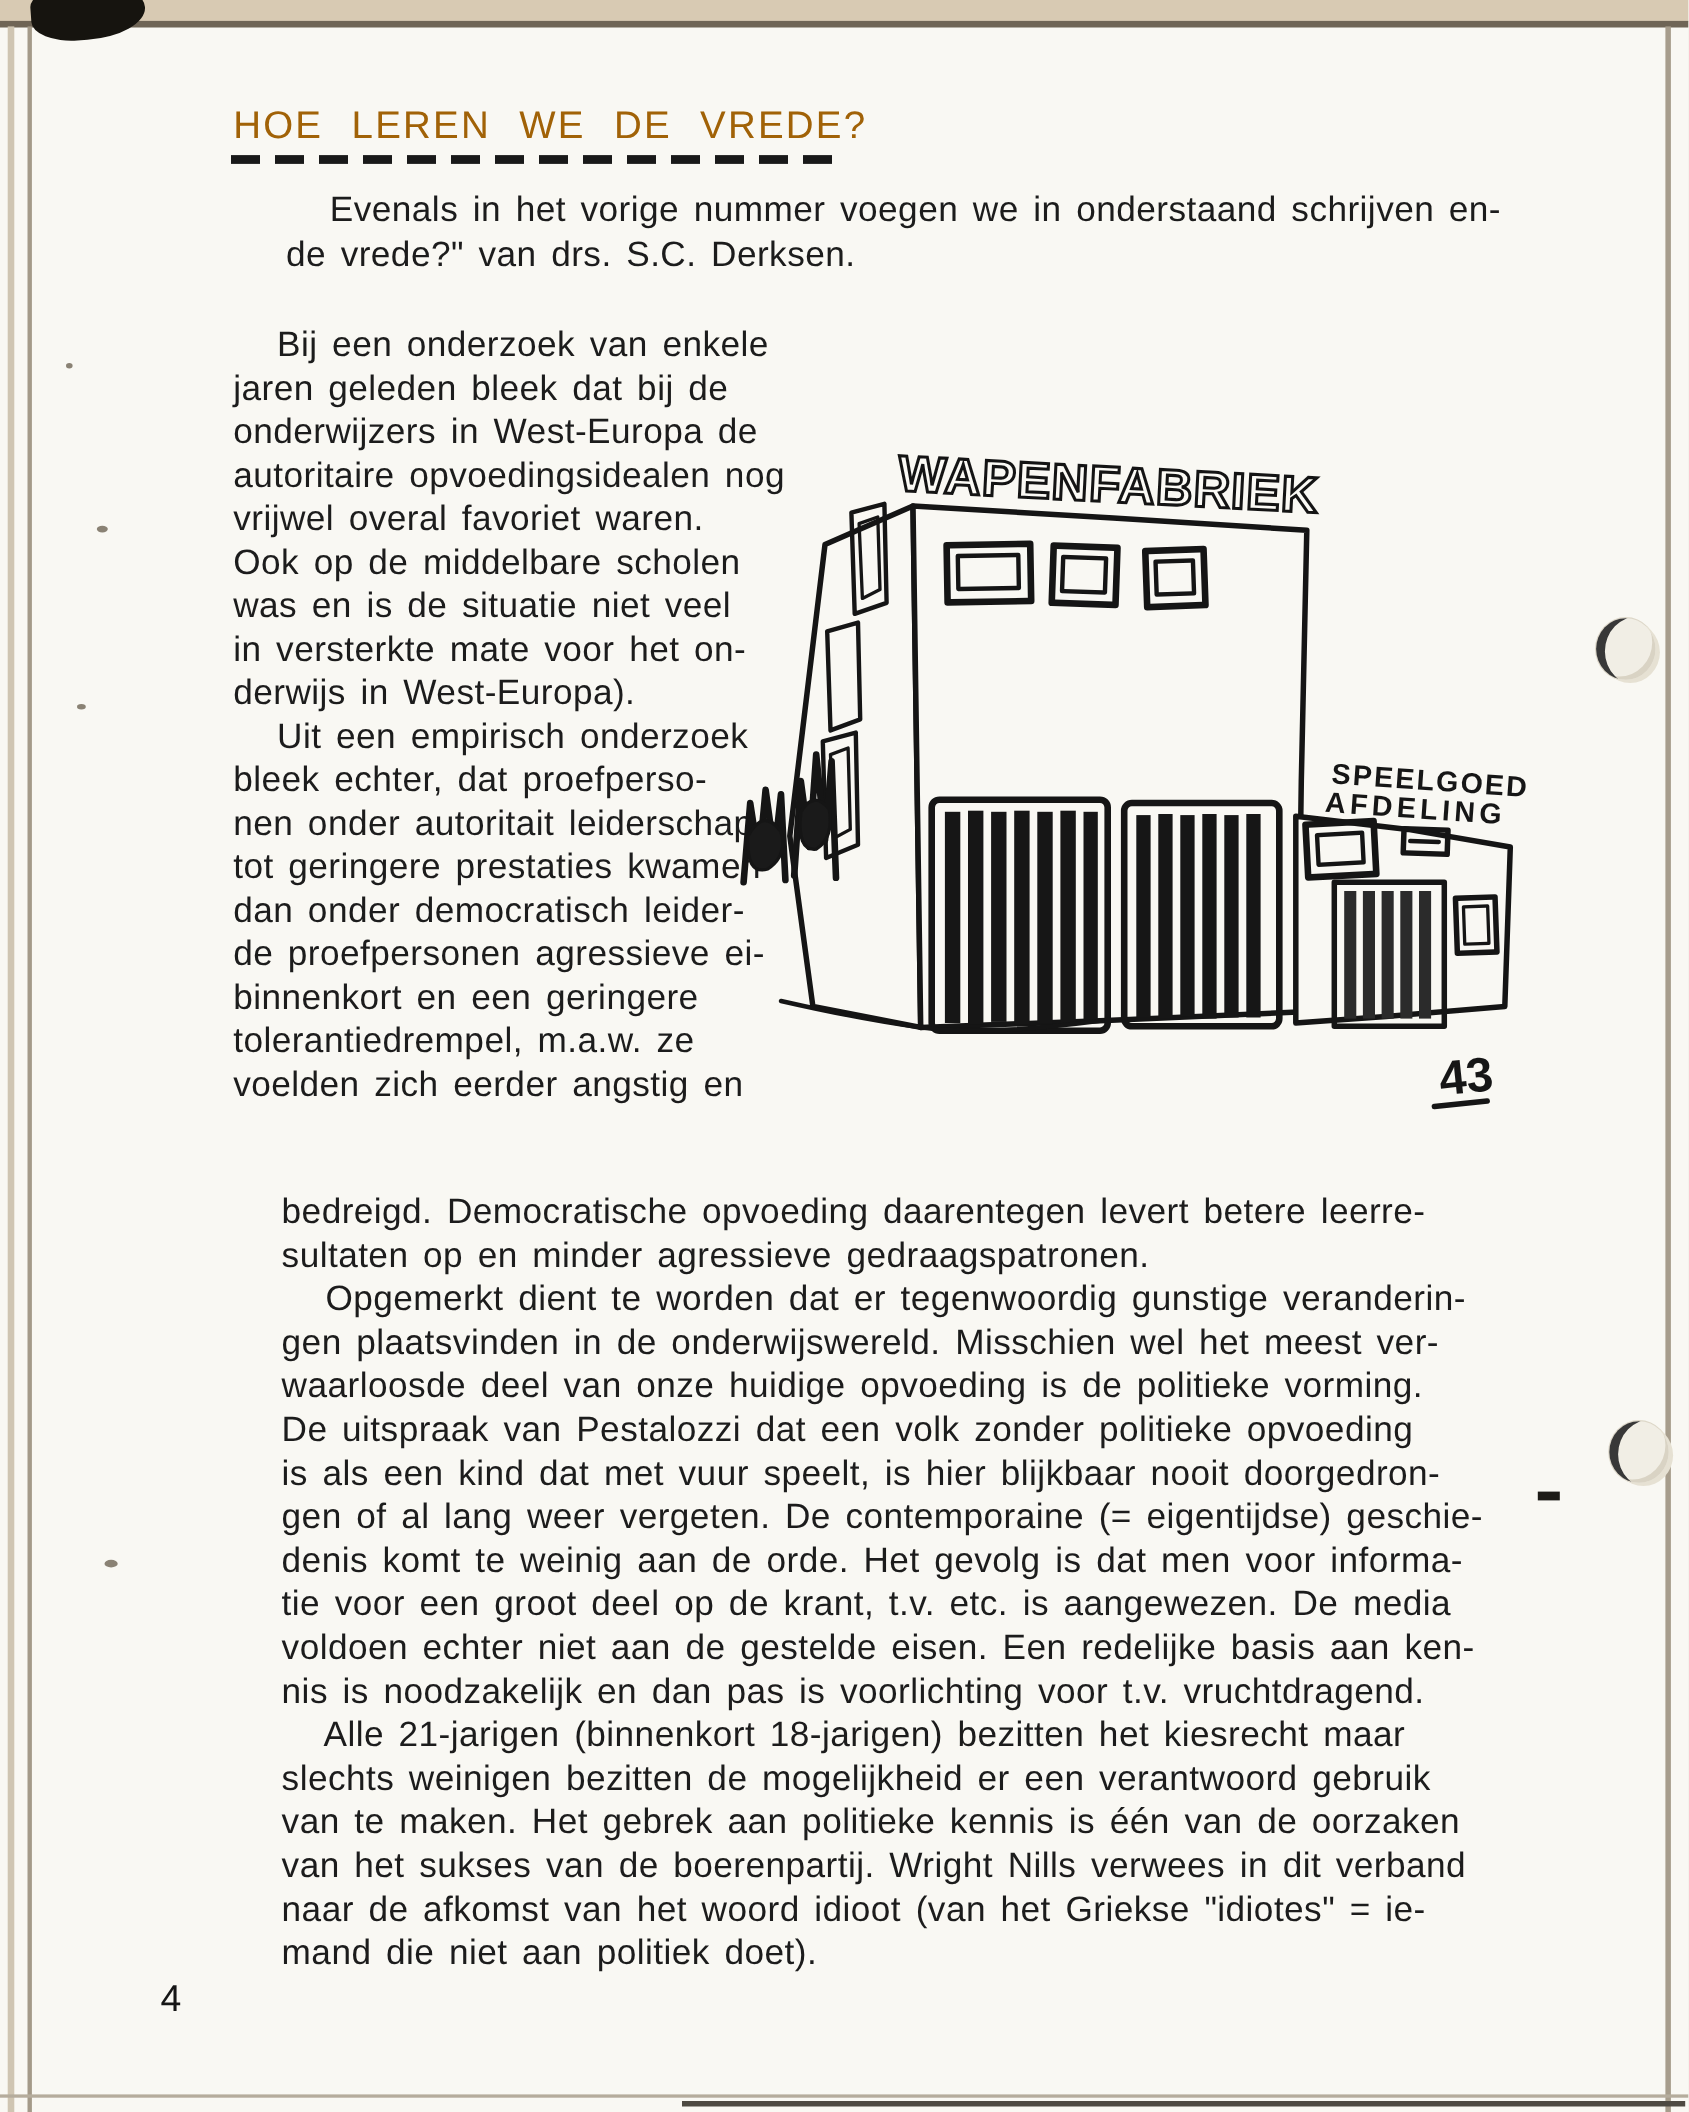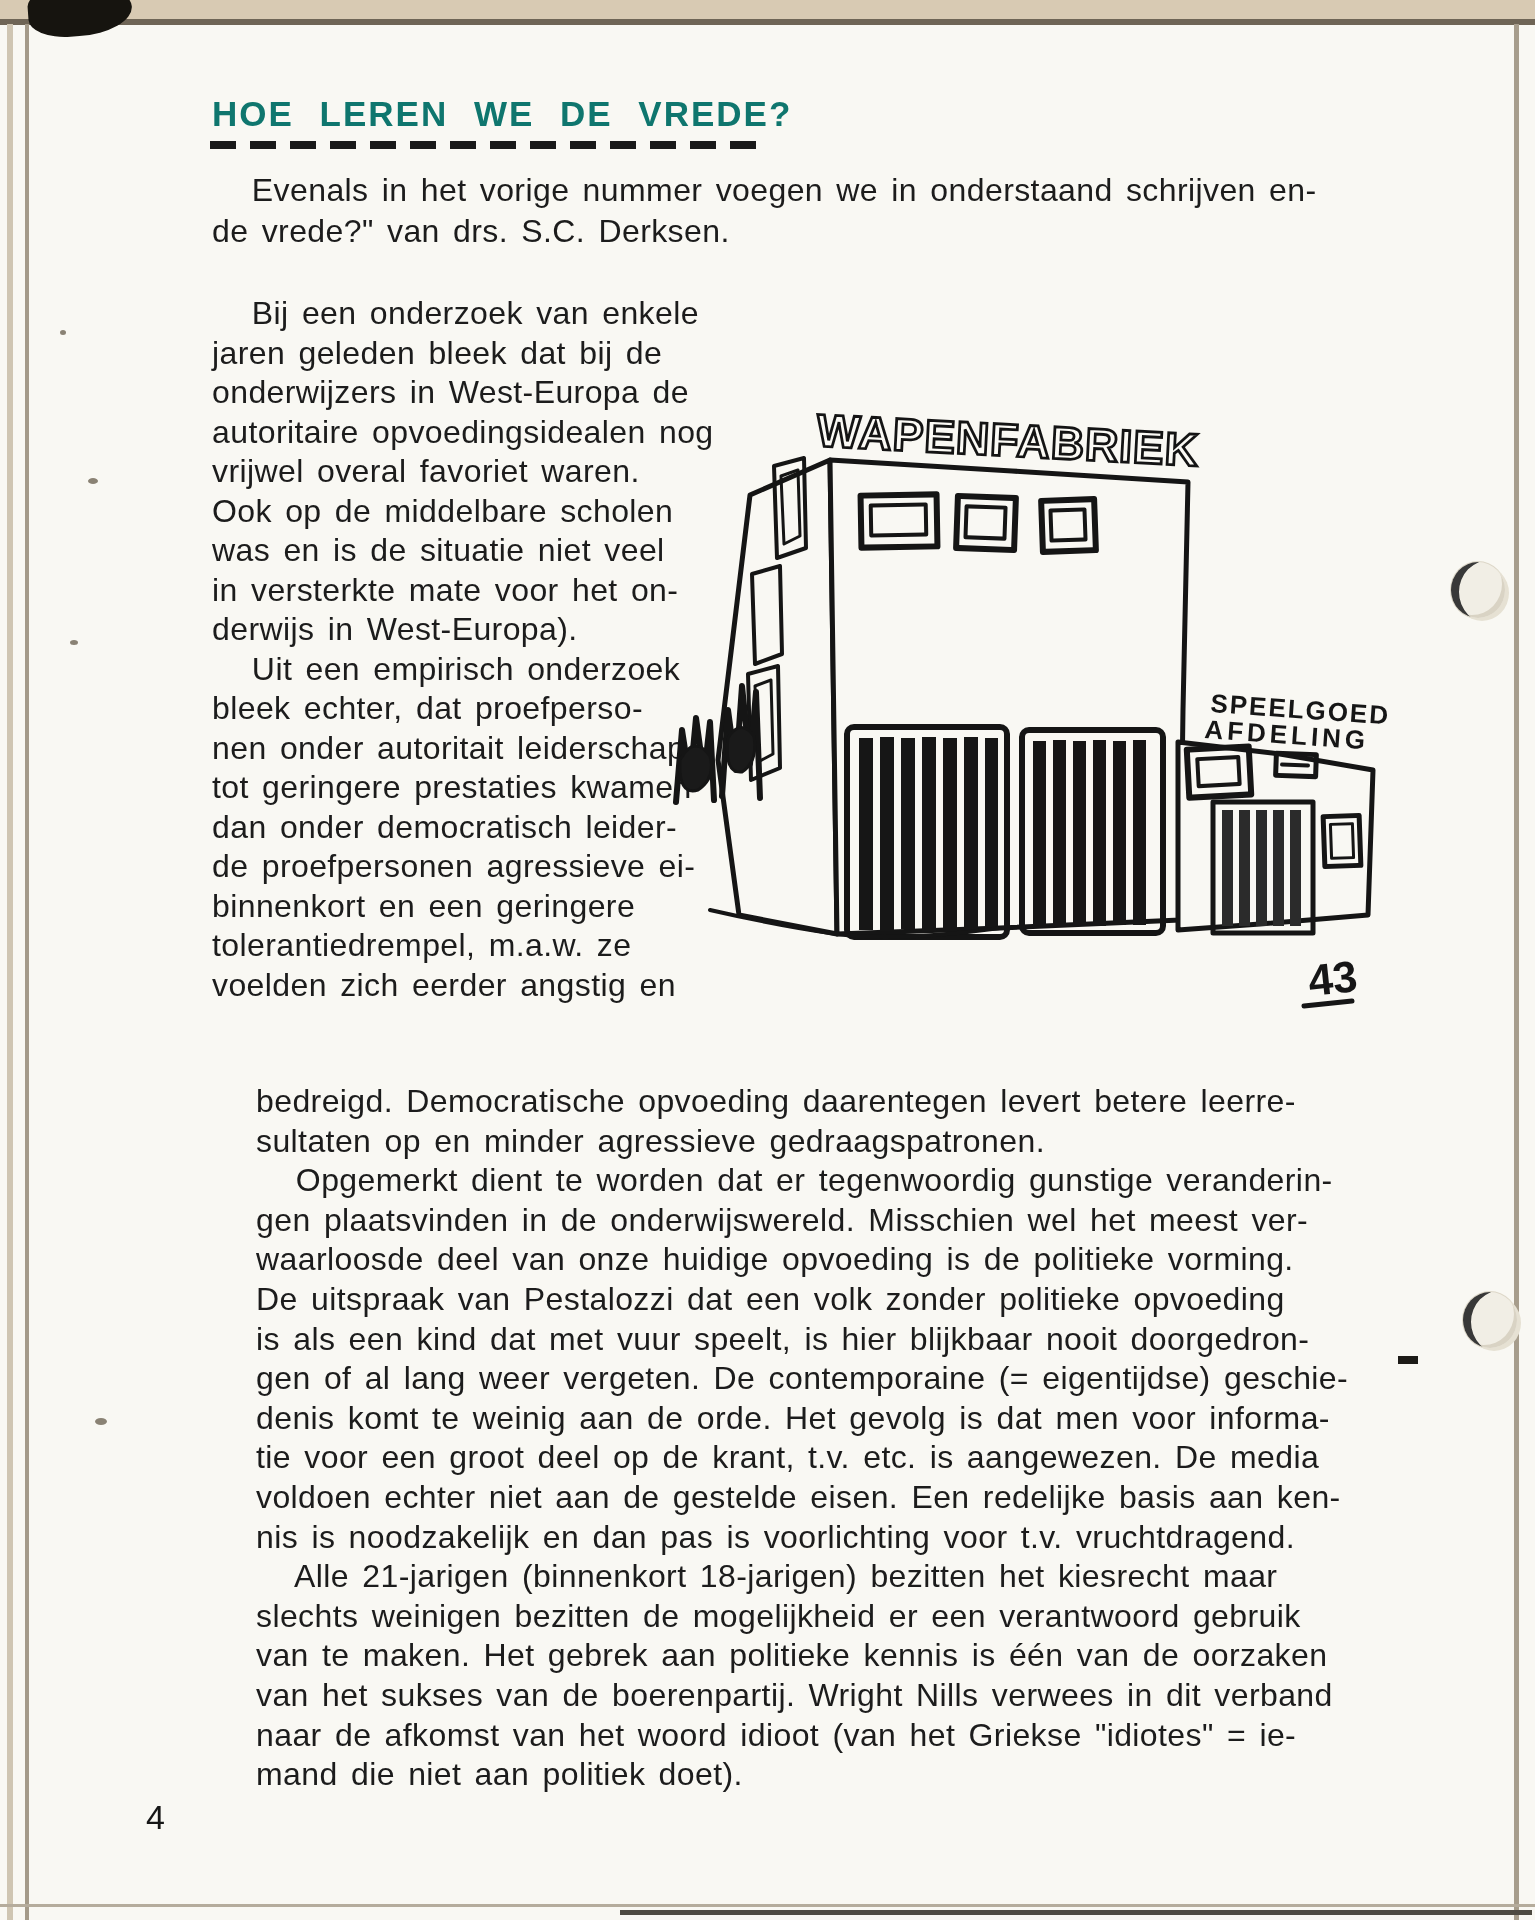--- a/index.html
+++ b/index.html
@@ -14,27 +14,27 @@
   .edge-right{position:absolute;left:1514px;top:24px;width:5px;height:1896px;background:#a79d8c;}
   .bottom-line-a{position:absolute;left:0;top:1904px;width:1535px;height:3px;background:#b5ac9c;}
   .bottom-line-b{position:absolute;left:620px;top:1910px;width:912px;height:5px;background:#4e4a42;}
   .speck{position:absolute;background:#8a8274;border-radius:50%;}
   .dash-mark{position:absolute;left:1398px;top:1356px;width:20px;height:8px;background:#1d1b17;}
   .hole{position:absolute;width:54px;height:56px;border-radius:50%;background:#f1eee5;
         box-shadow:inset 12px 2px 0 -4px #383838, inset -6px -6px 0 -3px #d9d3c4, 4px 3px 0 0 #e6e1d3, 0 0 0 1px #ddd7c8;}
   .hole1{left:1451px;top:562px;}
   .hole2{left:1463px;top:1292px;}
   
-  .title{position:absolute;left:212px;top:94px;font-size:35px;font-weight:bold;letter-spacing:2px;word-spacing:14px;color:#0f766e;white-space:pre;}
+  .title{position:absolute;left:212px;top:94px;font-size:35px;font-weight:normal;letter-spacing:2px;word-spacing:14px;color:#a16207;white-space:pre;}
   .title-underline{position:absolute;left:210px;top:141px;width:556px;height:8px;
         background:repeating-linear-gradient(90deg,#191919 0 26px,transparent 26px 40px);}
   .para{position:absolute;font-size:32px;letter-spacing:0.4px;word-spacing:4px;color:#1c1c1c;}
   .para .line{white-space:pre;}
   .intro{left:212px;top:170px;}
-  .intro .line{height:41px;line-height:41px;}
+  .intro .line{height:41px;line-height:41px;margin-left:48px;}
   .column{left:212px;top:294px;}
   .column .line{height:39.5px;line-height:39.5px;}
   .bodytext{left:228px;top:1082px;margin-left:28px;}
   .bodytext .line{height:39.6px;line-height:39.6px;}
   .page-number{position:absolute;left:146px;top:1798px;font-size:34px;color:#161616;}
   .figure-svg{position:absolute;left:600px;top:330px;width:790px;height:690px;}
 </style>
 </head>
 <body>
 

